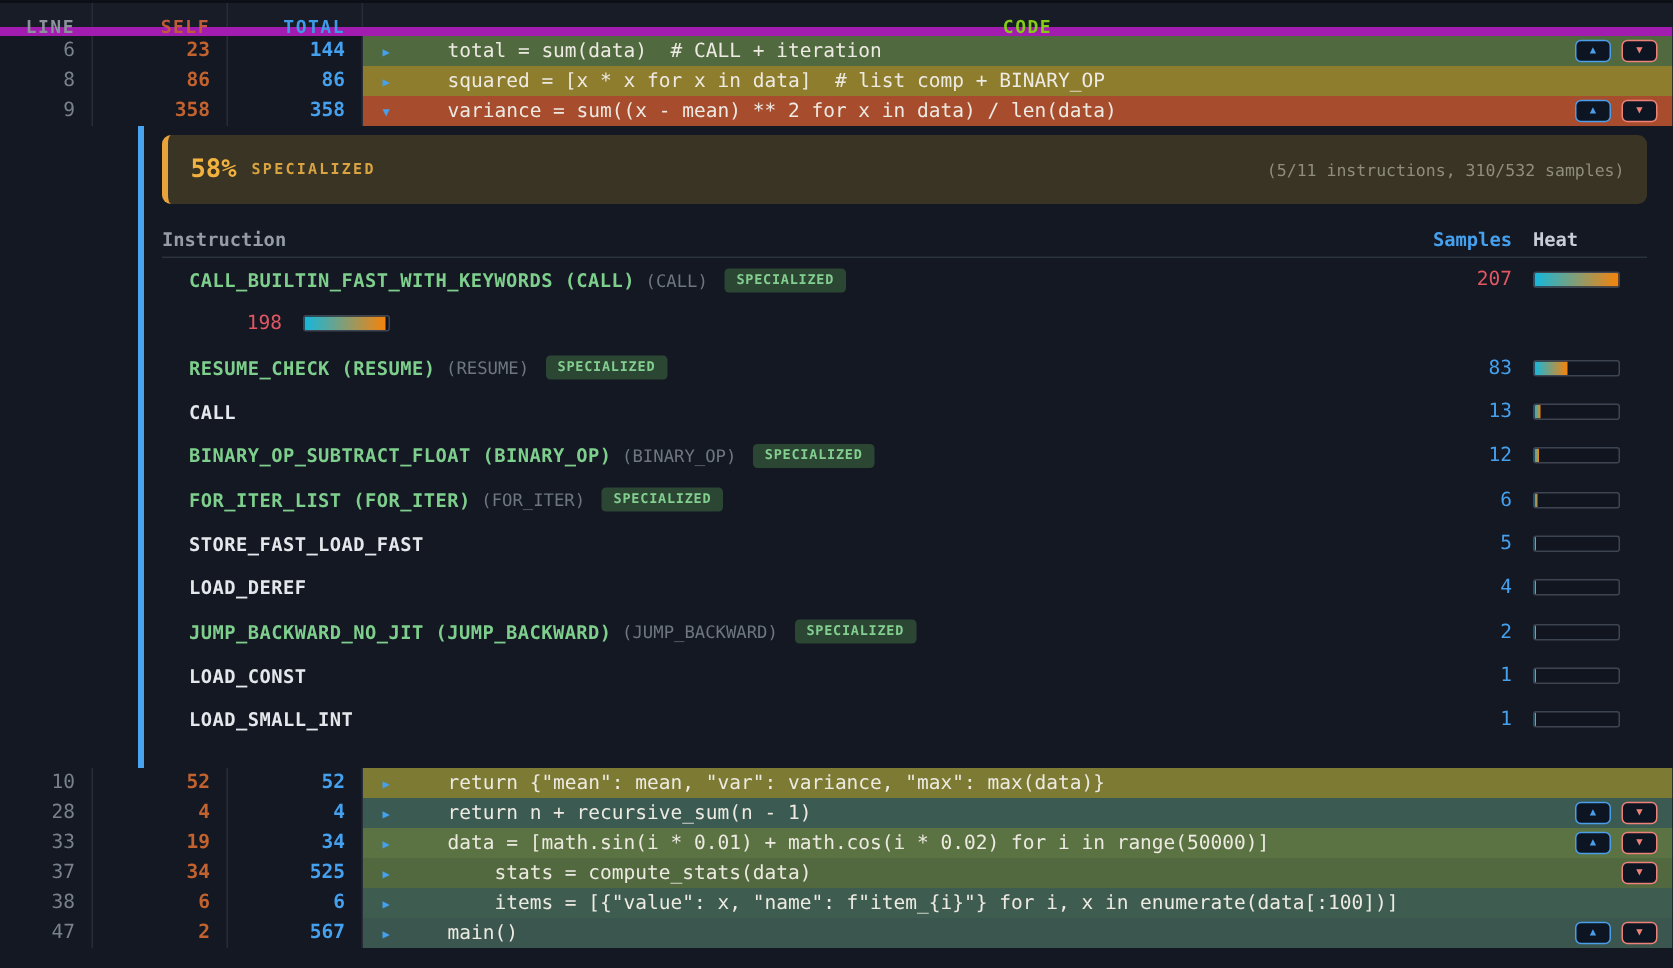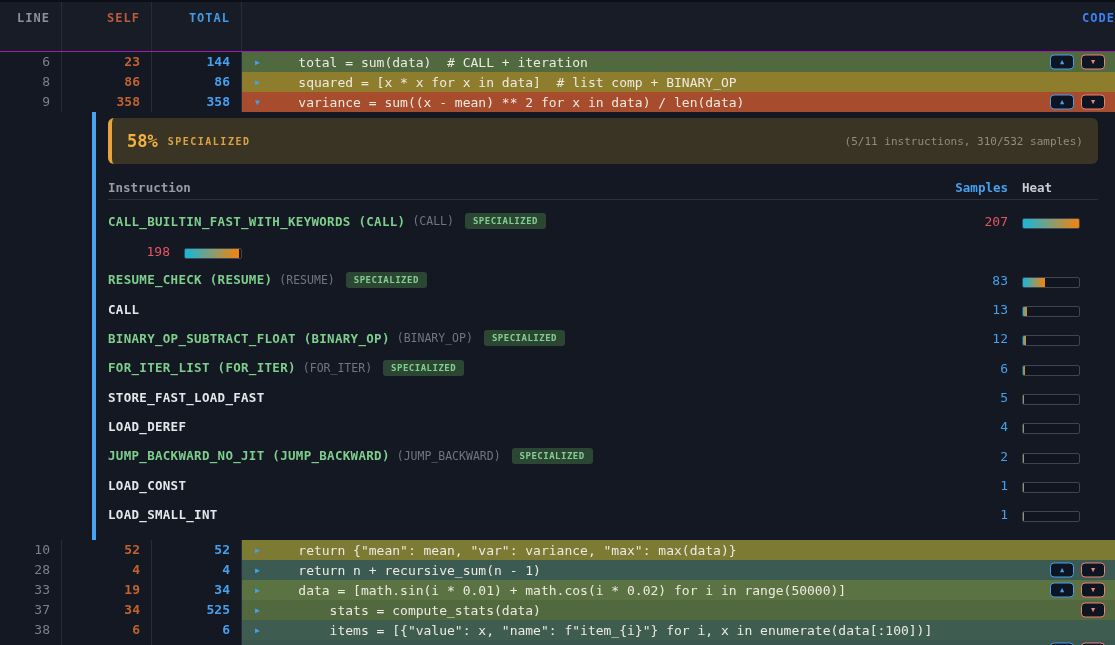--- a/index.html
+++ b/index.html
@@ -19,30 +19,30 @@
     padding-right: 11px;
     border-right: 1px solid #262d38;
     font-size: 13px;
   }
   .cell-line  { width: 62px; }
   .cell-self  { width: 90px; }
   .cell-total { width: 90px; }
 
   
   .table-header {
-    height: 52px;
+    height: 24px;
     border-top: 2px solid #0c1016;
-    border-bottom: 1px solid #a21caf;
+    border-bottom: 6px solid #a21caf;
     background: #171c26;
   }
   .table-header > div { line-height: 33px; font-weight: bold; font-size: 12px; letter-spacing: 1px; }
   .th-line  { color: #8b929c; }
   .th-self  { color: #bf5b3b; }
   .th-total { color: #3f9ae8; }
-  .th-code  { flex: 1; text-align: right; padding-left: 13px; color: #3b82f6; border-right: none; }
+  .th-code  { flex: 1; text-align: center; padding-left: 13px; color: #84cc16; border-right: none; }
 
   
   .code-row { height: 20px; }
   .code-row .cell-line  { color: #78818d; line-height: 20px; }
   .code-row .cell-self  { color: #c2622f; font-weight: bold; line-height: 20px; }
   .code-row .cell-total { color: #45a0ee; font-weight: bold; line-height: 20px; }
   .code-cell {
     flex: 1; position: relative;
     display: flex; align-items: center;
     font-size: 13px; color: #edeae2;
@@ -86,21 +86,21 @@
   .instr-header {
     display: flex; align-items: center;
     margin-top: 16px; padding-bottom: 4px;
     border-bottom: 1px solid #2b323d;
     font-weight: bold; font-size: 12.5px;
   }
   .ih-name    { flex: 1; color: #959ca7; }
   .ih-samples { width: 62px; text-align: right; color: #45a0ee; }
   .ih-heat    { width: 76px; margin-left: 14px; color: #c9ced6; }
 
-  .instr-row { display: flex; align-items: flex-end; height: 29.3px; }
+  .instr-row { display: flex; align-items: center; height: 29.3px; margin-left: 18px; }
   .in-name-wrap { flex: 1; display: flex; align-items: center; min-width: 0; }
   .in-name { font-weight: bold; font-size: 12.5px; letter-spacing: 0.3px; white-space: nowrap; }
   .in-name.spec  { color: #7ecf8d; }
   .in-name.plain { color: #e4e7eb; }
   .in-base { color: #6e7681; font-size: 11.5px; margin-left: 7px; white-space: nowrap; }
   .in-badge {
     background: #2c4634; color: #83cf90;
     font-size: 9px; font-weight: bold; letter-spacing: 0.5px;
     padding: 3px 8px; border-radius: 3px; margin-left: 11px;
     white-space: nowrap;

